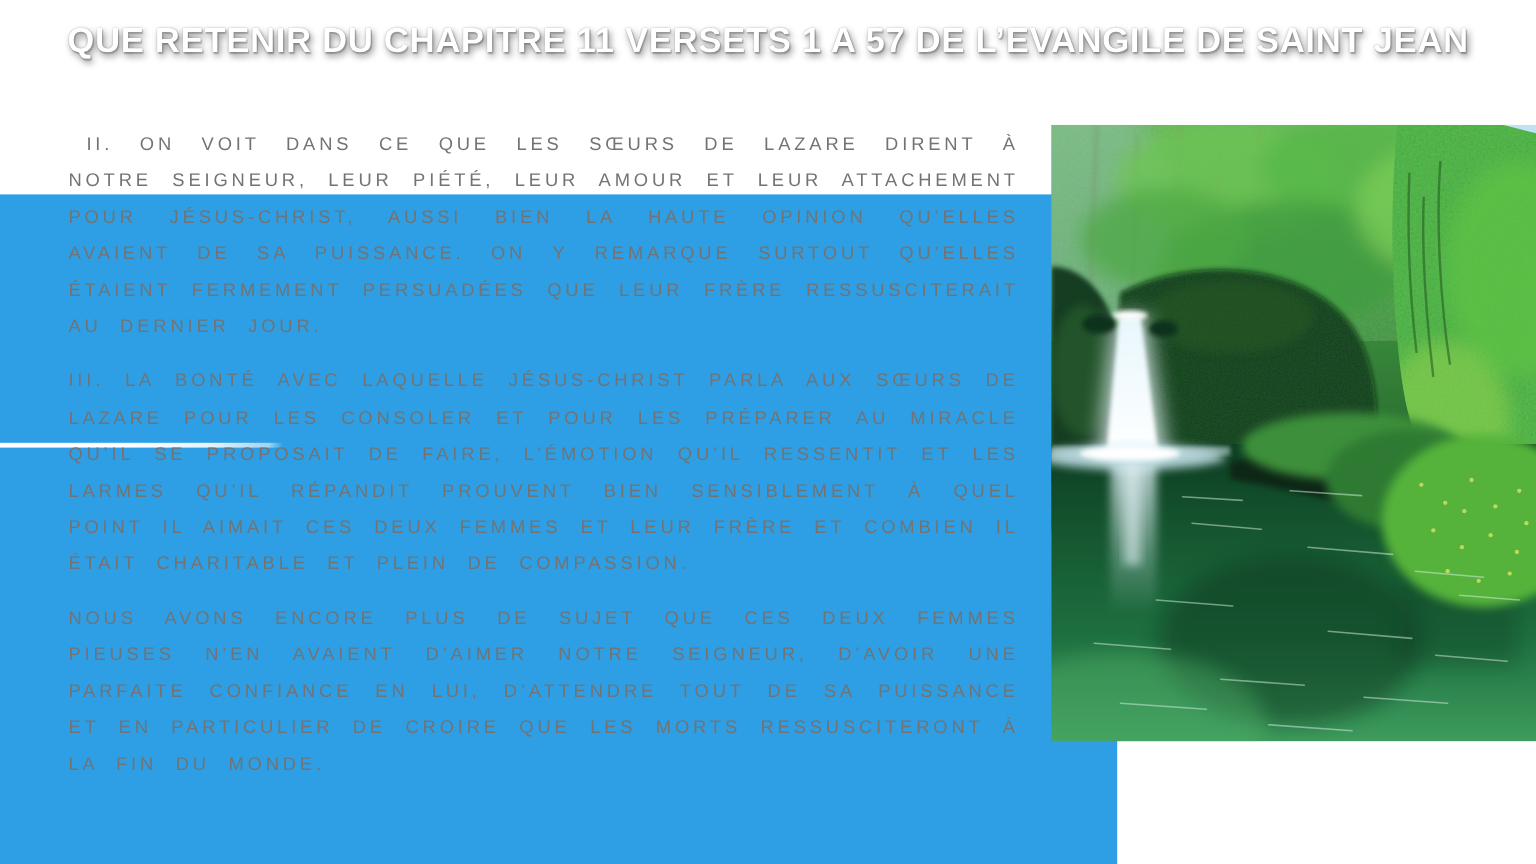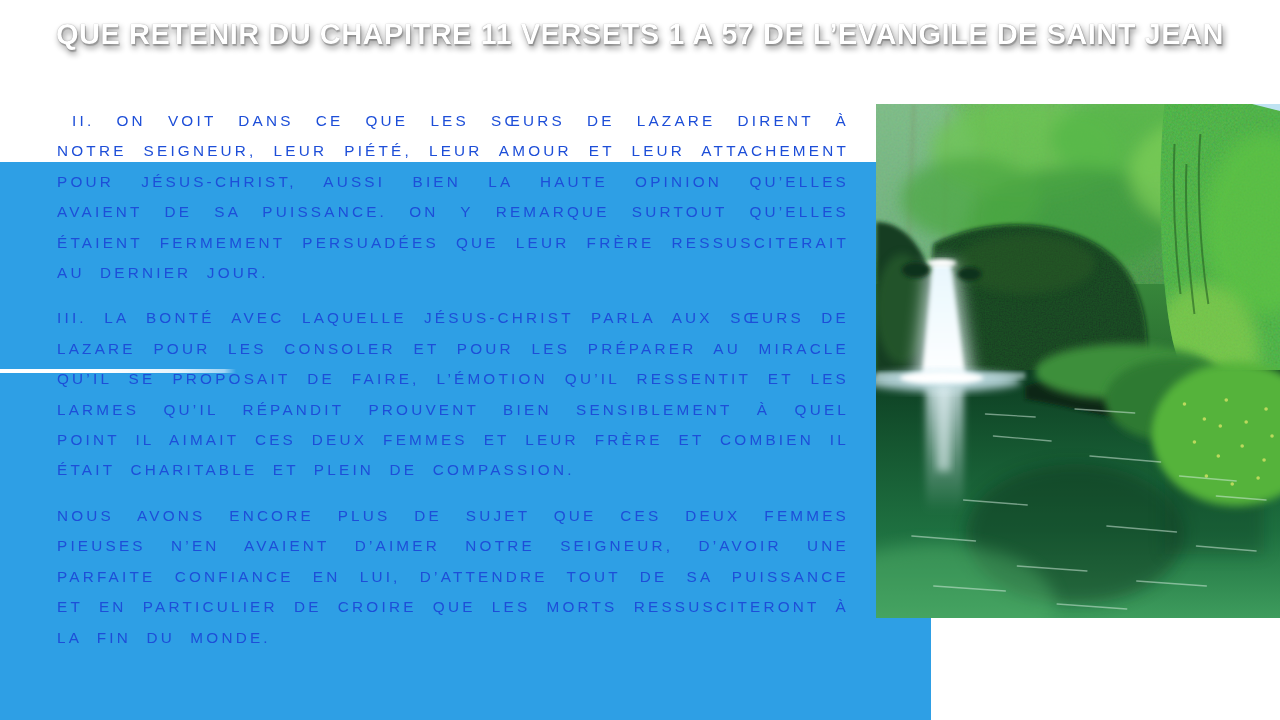--- a/index.html
+++ b/index.html
@@ -50,21 +50,21 @@
       1px 2px 1px rgba(0,0,0,0.22),
       2px 4px 6px rgba(0,0,0,0.48),
       0 0 1px rgba(120,120,120,0.8);
   }
   
   .body-text {
     position: absolute;
     left: 57px; top: 106px;
     width: 792px;
     z-index: 3;
-    color: #1d4ed8;
+    color: #737373;
     font-size: 15.3px;
     line-height: 30.4px;
     letter-spacing: 3.2px;
     word-spacing: 8px;
     text-align: justify;
   }
   .body-text p { margin: 0 0 15px 0; }
   .body-text p.indented { text-indent: 15px; }
   
   .photo {

